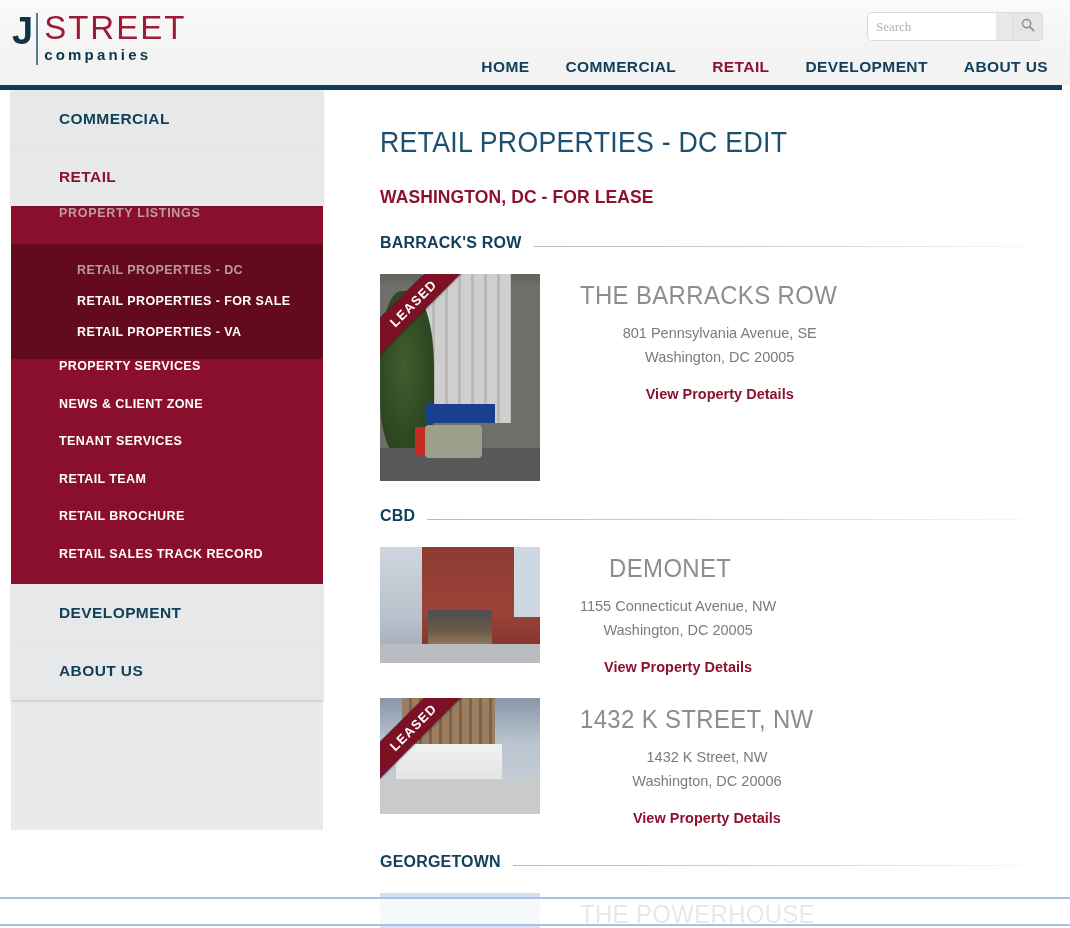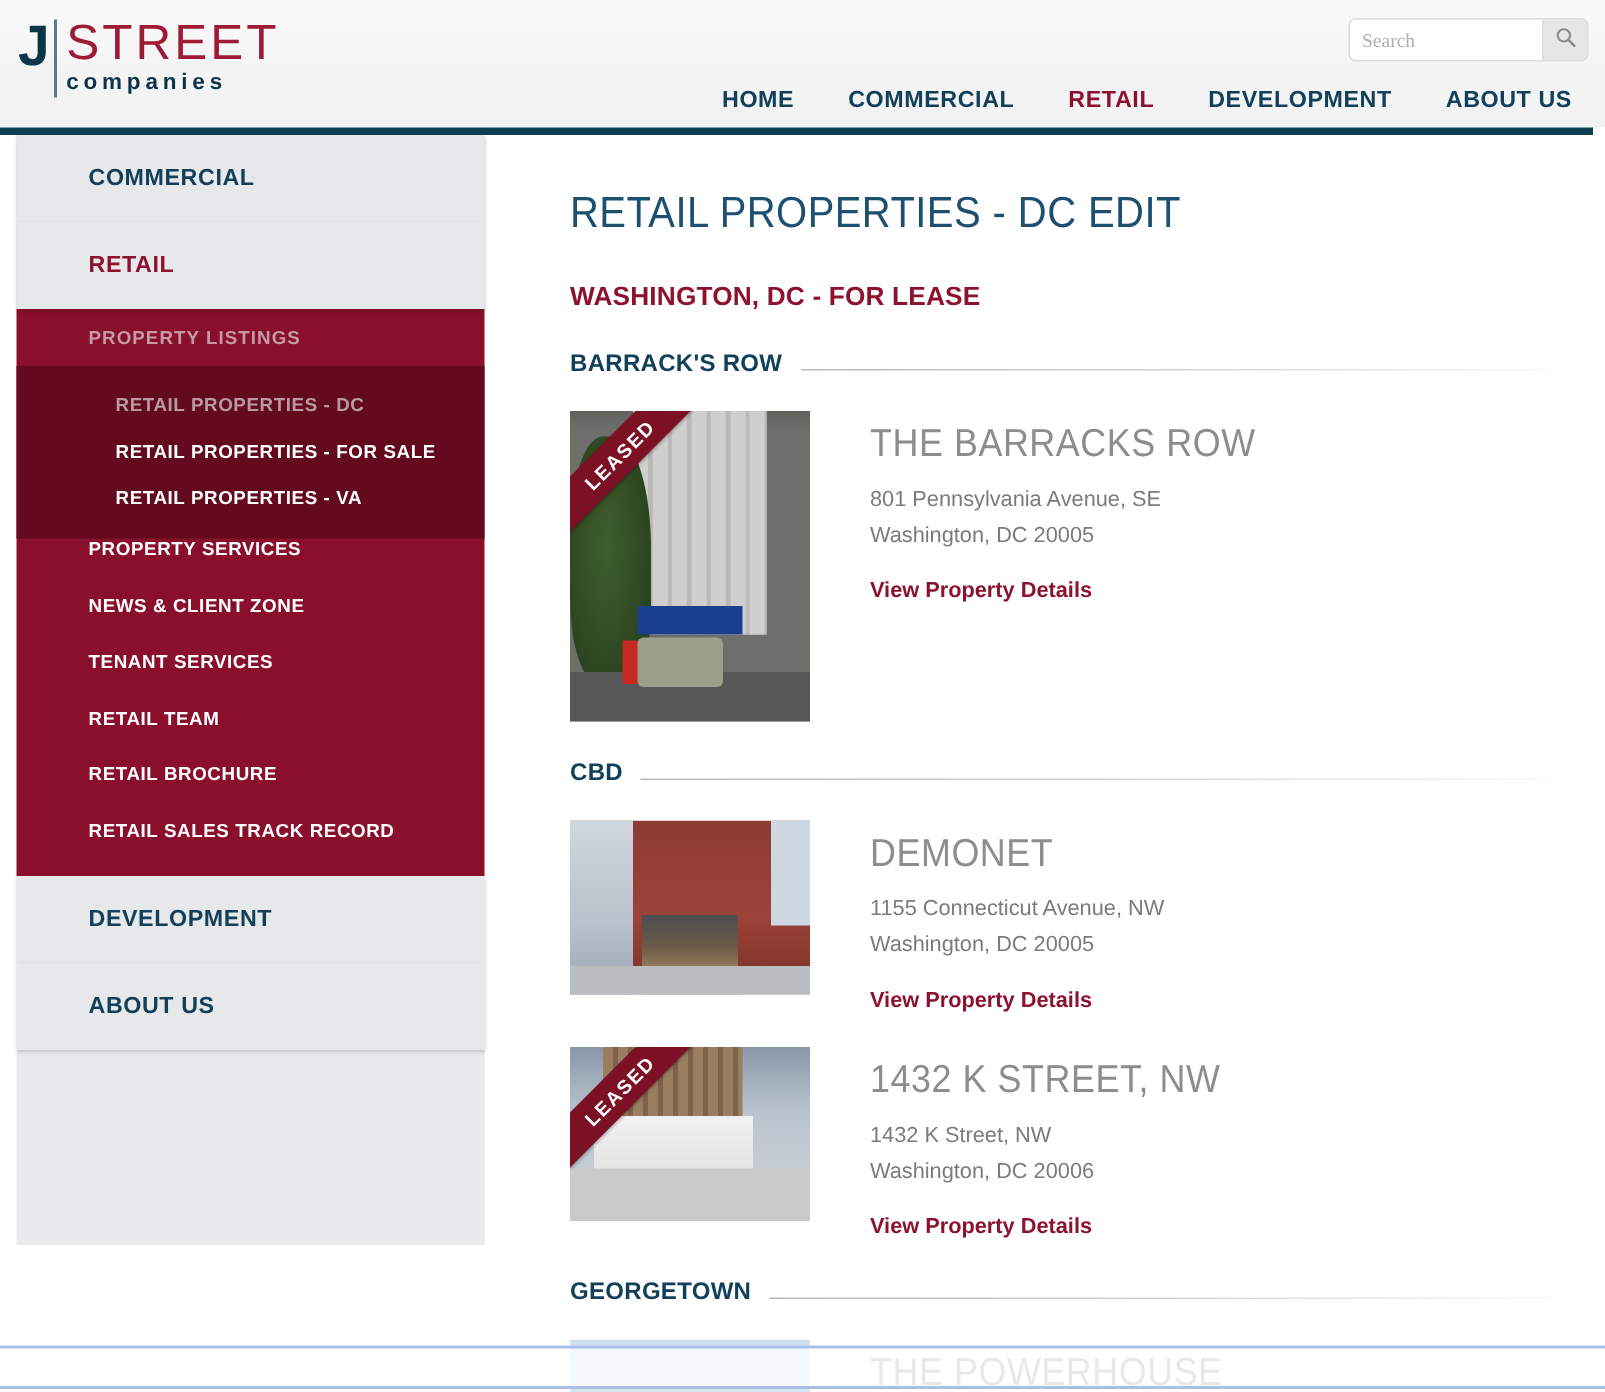--- a/index.html
+++ b/index.html
@@ -63,28 +63,29 @@
     font-weight: bold;
     color: #0d3548;
     letter-spacing: 3.2px;
     line-height: 18px;
     margin-top: 1px;
   }
 
   
   .search-wrap {
     position: absolute;
-    right: 12px; top: 13px;
+    right: 28px; top: 13px;
     display: flex;
     align-items: stretch;
     height: 27px;
     border-radius: 4px;
     overflow: hidden;
     box-shadow: 0 0 0 1px #dcdcdc;
     background: #e9e9e9;
+    gap: 16px;
   }
   .search-input {
     width: 128px;
     border: none;
     outline: none;
     background: #ffffff;
     font-family: "Liberation Serif", serif;
     font-size: 13px;
     color: #555;
     padding: 0 8px;
@@ -154,21 +155,20 @@
     cursor: pointer;
   }
   .side-item.open { color: #8c1230; }
 
   .side-red {
     background: #8a0f2c;
   }
   .side-red .sub-head {
     height: 38px;
     display: flex;
-    align-items: center;
     padding-left: 48px;
     font-size: 12.5px;
     font-weight: bold;
     letter-spacing: 0.7px;
     color: #c39aa6;
     text-transform: uppercase;
     cursor: pointer;
   }
   .sub-list {
     background: #640a1e;
@@ -276,21 +276,21 @@
     transform: rotate(-45deg);
     display: flex;
     align-items: center;
     justify-content: center;
     color: #fff;
     font-size: 13px;
     font-weight: bold;
     letter-spacing: 1.2px;
     box-shadow: 0 1px 2px rgba(0,0,0,0.3);
   }
-  .info { padding-top: 6px; }
+  .info { padding-top: 6px; text-align: center; }
   .prop-name {
     font-size: 26px;
     font-weight: 300;
     color: #8d8d8d;
     letter-spacing: 0.4px;
     text-transform: uppercase;
     transform: scaleX(0.92);
     transform-origin: left center;
     line-height: 30px;
   }

